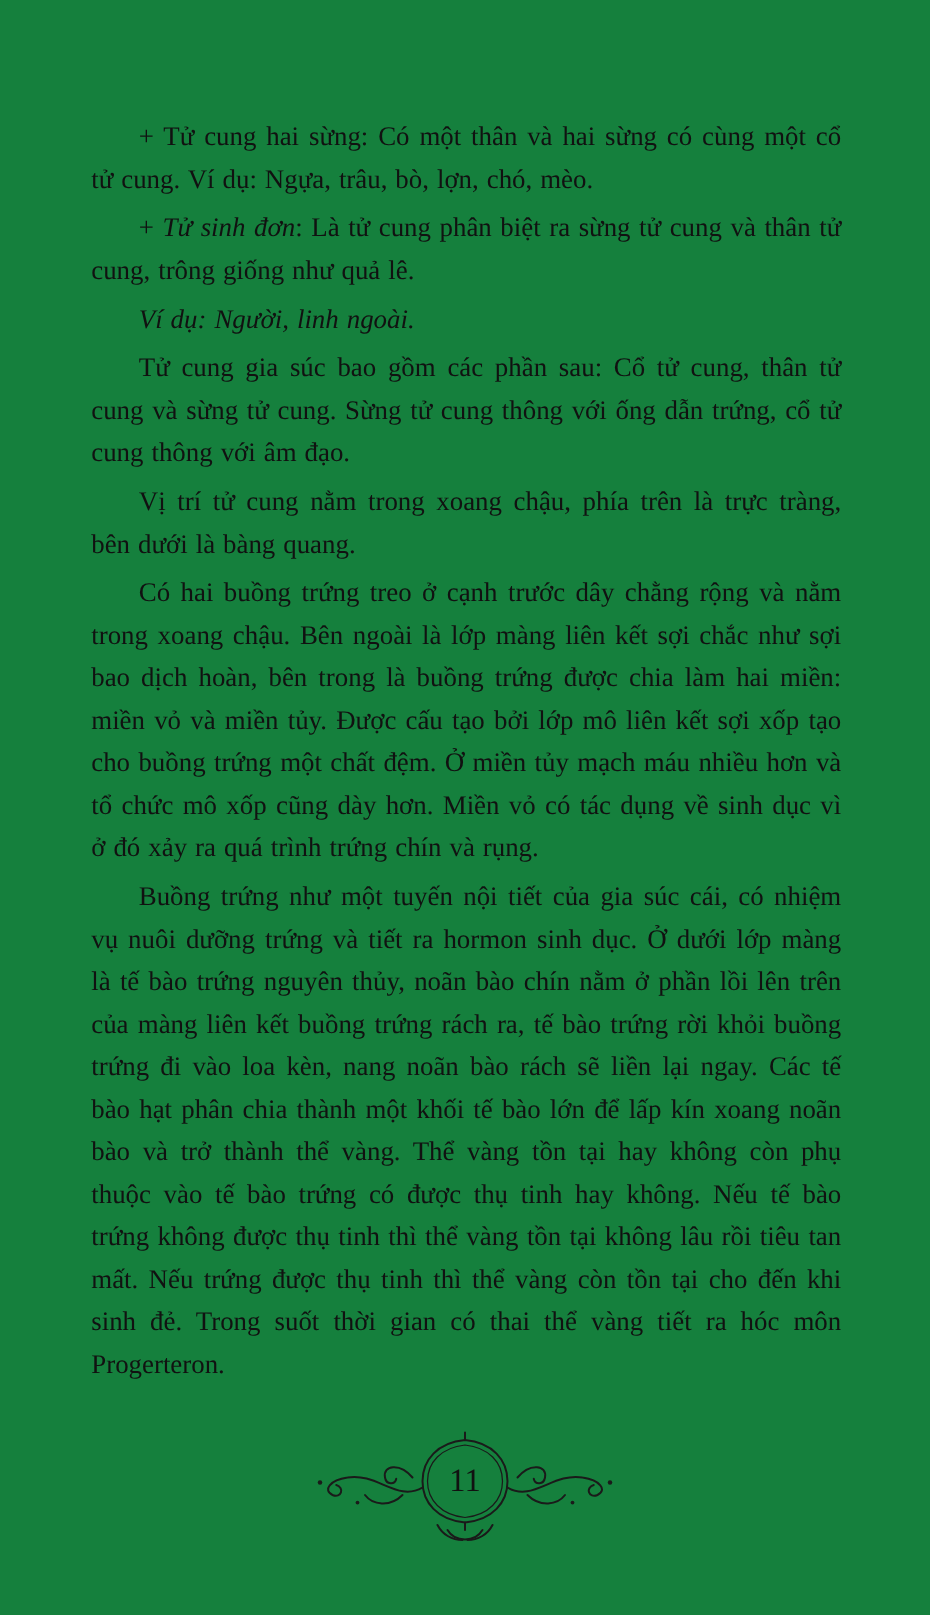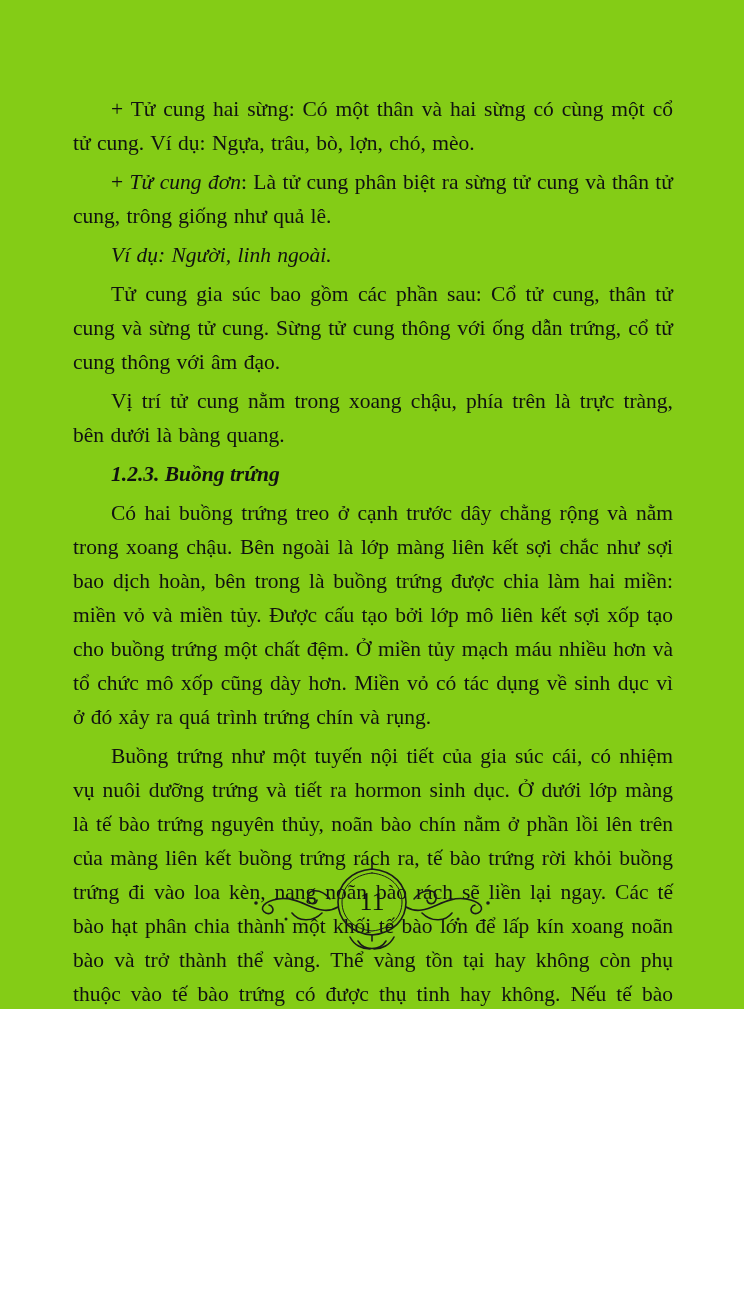--- a/index.html
+++ b/index.html
@@ -3,22 +3,22 @@
 <meta charset="utf-8">
 <style>
   html, body {
     margin: 0;
     padding: 0;
     background: #ffffff;
   }
   .page {
     position: relative;
     width: 744px;
-    height: 1009px;
-    background: #84cc16;
+    height: 1292px;
+    background: #15803d;
     font-family: "Liberation Serif", "DejaVu Serif", serif;
     color: #111111;
     overflow: hidden;
   }
   .text-block {
     position: absolute;
     top: 92px;
     left: 73px;
     width: 600px;
   }
@@ -81,30 +81,29 @@
 </head>
 <body>
 
 <div class="page">
 
   <div class="text-block">
 
     <p class="para">+ Tử cung hai sừng: Có một thân và hai sừng có cùng một cổ tử cung. Ví dụ: Ngựa, trâu, bò, lợn, chó, mèo.</p>
 
     <p class="para">
-      <span>+ </span><span class="inline-italic">Tử cung đơn</span><span>: Là tử cung phân biệt ra sừng tử cung và thân tử cung, trông giống như quả lê.</span>
+      <span>+ </span><span class="inline-italic">Tử sinh đơn</span><span>: Là tử cung phân biệt ra sừng tử cung và thân tử cung, trông giống như quả lê.</span>
     </p>
 
     <p class="para italic">Ví dụ: Người, linh ngoài.</p>
 
     <p class="para">Tử cung gia súc bao gồm các phần sau: Cổ tử cung, thân tử cung và sừng tử cung. Sừng tử cung thông với ống dẫn trứng, cổ tử cung thông với âm đạo.</p>
 
     <p class="para">Vị trí tử cung nằm trong xoang chậu, phía trên là trực tràng, bên dưới là bàng quang.</p>
 
-    <p class="section-heading">1.2.3. Buồng trứng</p>
 
     <p class="para">Có hai buồng trứng treo ở cạnh trước dây chằng rộng và nằm trong xoang chậu. Bên ngoài là lớp màng liên kết sợi chắc như sợi bao dịch hoàn, bên trong là buồng trứng được chia làm hai miền: miền vỏ và miền tủy. Được cấu tạo bởi lớp mô liên kết sợi xốp tạo cho buồng trứng một chất đệm. Ở miền tủy mạch máu nhiều hơn và tổ chức mô xốp cũng dày hơn. Miền vỏ có tác dụng về sinh dục vì ở đó xảy ra quá trình trứng chín và rụng.</p>
 
     <p class="para">Buồng trứng như một tuyến nội tiết của gia súc cái, có nhiệm vụ nuôi dưỡng trứng và tiết ra hormon sinh dục. Ở dưới lớp màng là tế bào trứng nguyên thủy, noãn bào chín nằm ở phần lồi lên trên của màng liên kết buồng trứng rách ra, tế bào trứng rời khỏi buồng trứng đi vào loa kèn, nang noãn bào rách sẽ liền lại ngay. Các tế bào hạt phân chia thành một khối tế bào lớn để lấp kín xoang noãn bào và trở thành thể vàng. Thể vàng tồn tại hay không còn phụ thuộc vào tế bào trứng có được thụ tinh hay không. Nếu tế bào trứng không được thụ tinh thì thể vàng tồn tại không lâu rồi tiêu tan mất. Nếu trứng được thụ tinh thì thể vàng còn tồn tại cho đến khi sinh đẻ. Trong suốt thời gian có thai thể vàng tiết ra hóc môn Progerteron.</p>
 
   </div>
 
   <div class="footer-ornament">
     <div class="ornament-wrap">
       <svg width="300" height="96" viewBox="0 0 300 96">

